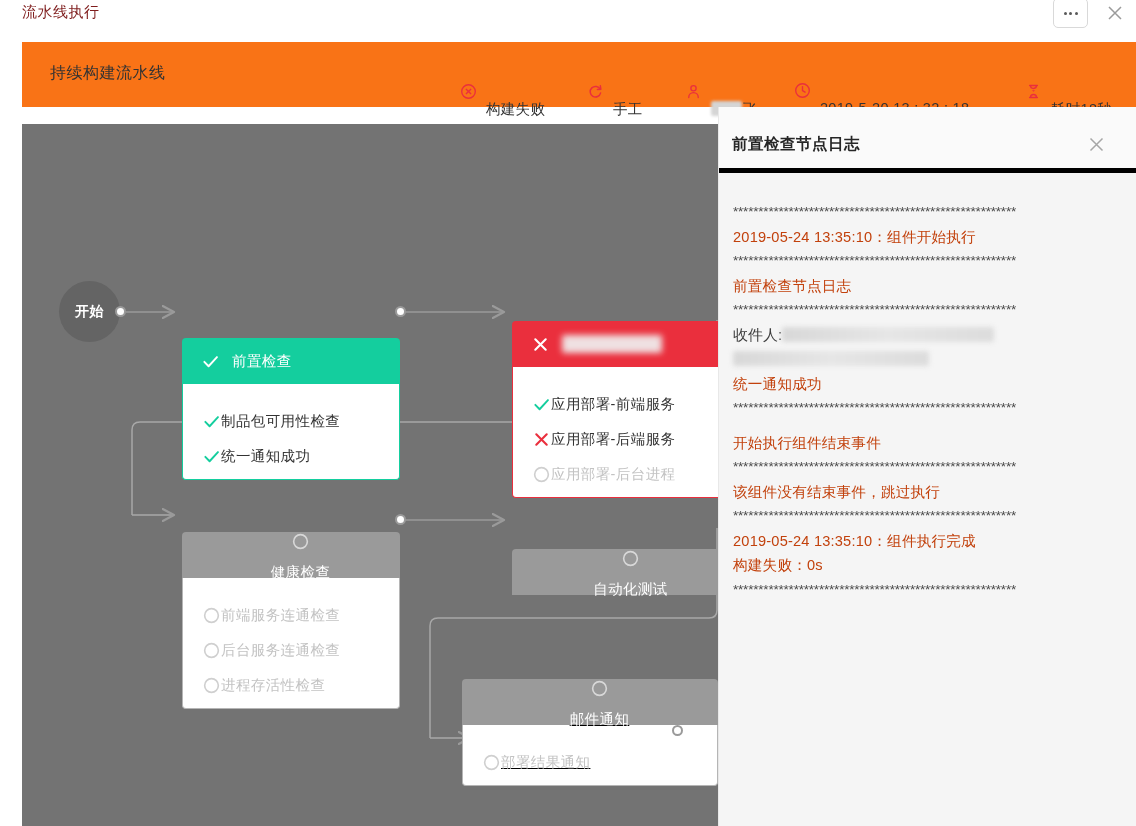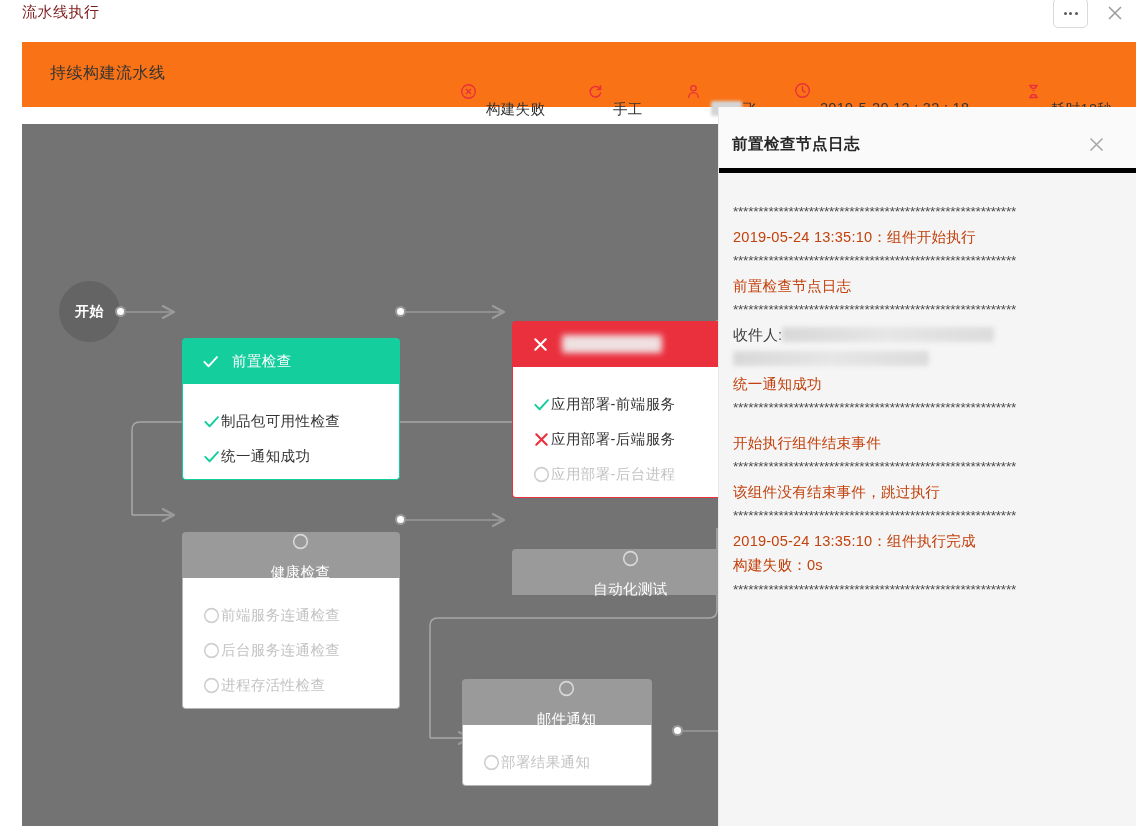--- a/index.html
+++ b/index.html
@@ -330,21 +330,21 @@
 
       <div class="stage gray" style="left:490px; top:425px; width:218px;">
         <div class="stage-head">
           <svg class="ico" viewBox="0 0 20 20">
             <circle cx="10" cy="10" r="7.2" fill="none" stroke="#d8d8d8" stroke-width="1.7"></circle>
           </svg>
           <span class="htext">自动化测试</span>
         </div>
       </div>
 
-      <div class="stage gray" style="left:440px; top:555px; width:190px;">
+      <div class="stage gray" style="left:440px; top:555px; width:256px;text-decoration:underline;">
         <div class="stage-head">
           <svg class="ico" viewBox="0 0 20 20">
             <circle cx="10" cy="10" r="7.2" fill="none" stroke="#d8d8d8" stroke-width="1.7"></circle>
           </svg>
           <span class="htext">邮件通知</span>
         </div>
         <div class="stage-body">
           <div class="task">
             <svg class="ico" viewBox="0 0 20 20">
               <circle cx="10" cy="10" r="7.2" fill="none" stroke="#cfcfcf" stroke-width="1.7"></circle>

